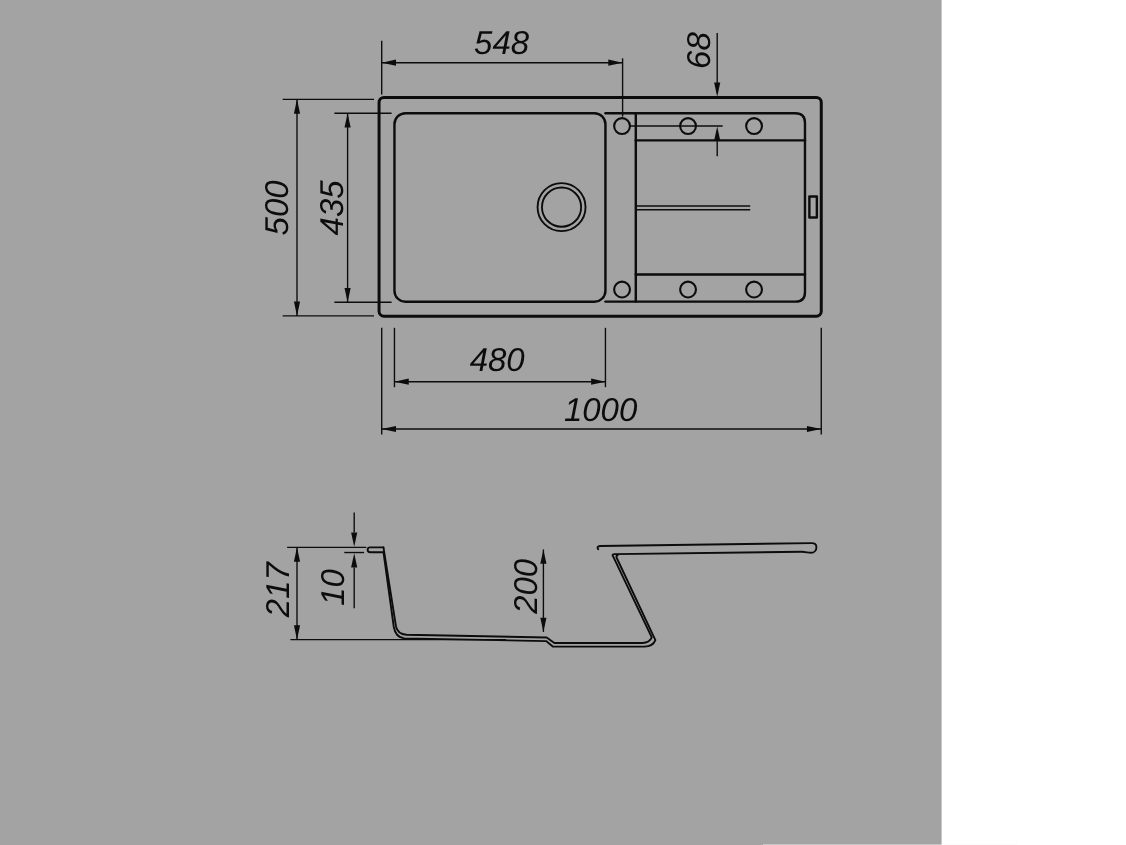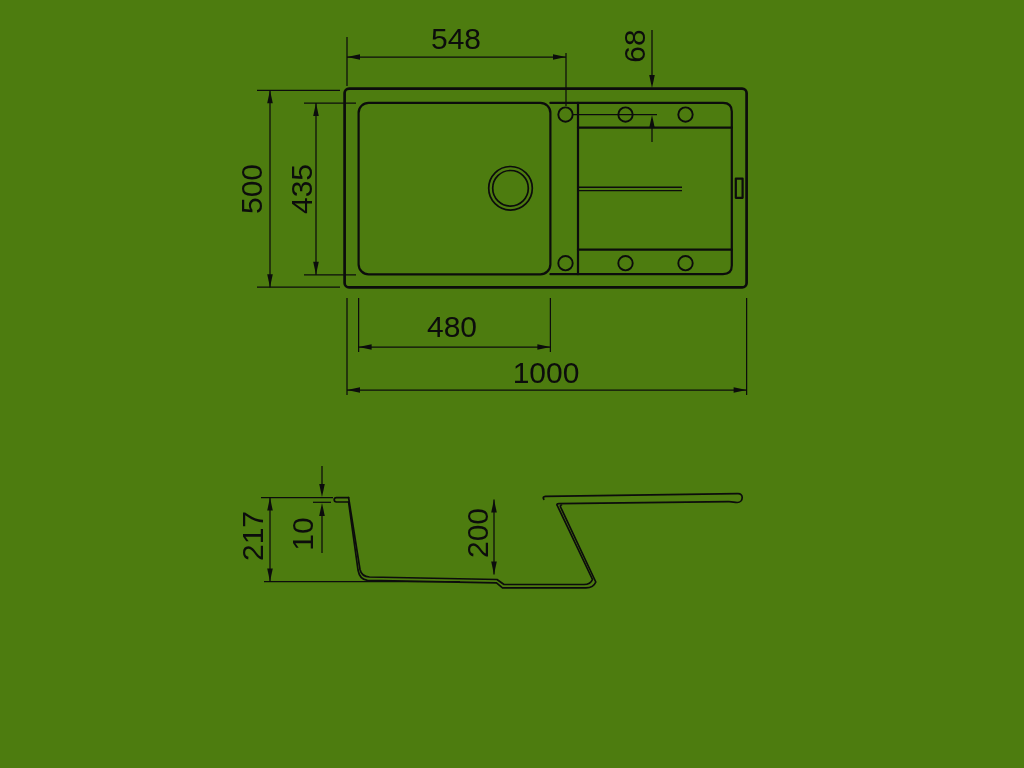--- a/index.html
+++ b/index.html
@@ -1,16 +1,16 @@
 <!DOCTYPE html>
 <html><head>
 <meta charset="utf-8">
 <style>
   html,body{margin:0;padding:0;background:#ffffff;}
-  .stage{width:1024px;height:768px;position:relative;background:#4d7c0f;overflow:hidden;}
+  .stage{width:856px;height:768px;position:relative;background:#a3a3a3;overflow:hidden;font-style:italic;}
   svg{display:block;}
   .outline{fill:none;stroke:#0c0c0c;stroke-width:2.2;stroke-linejoin:round;stroke-linecap:round;}
   .outer{stroke-width:2.7;}
   .profile{fill:none;stroke:#0c0c0c;stroke-width:1.7;stroke-linejoin:round;stroke-linecap:round;}
   .hole{fill:none;stroke:#0c0c0c;stroke-width:1.9;}
   .drain{fill:none;stroke:#0c0c0c;stroke-width:1.7;}
   .groove{fill:none;stroke:#0c0c0c;stroke-width:1.4;}
   .dl{fill:none;stroke:#0c0c0c;stroke-width:1.25;stroke-linecap:butt;}
   .ah{fill:#0c0c0c;stroke:none;}
   .dim{font-family:"Liberation Sans", sans-serif;font-size:30px;fill:#0c0c0c;text-anchor:middle;}

